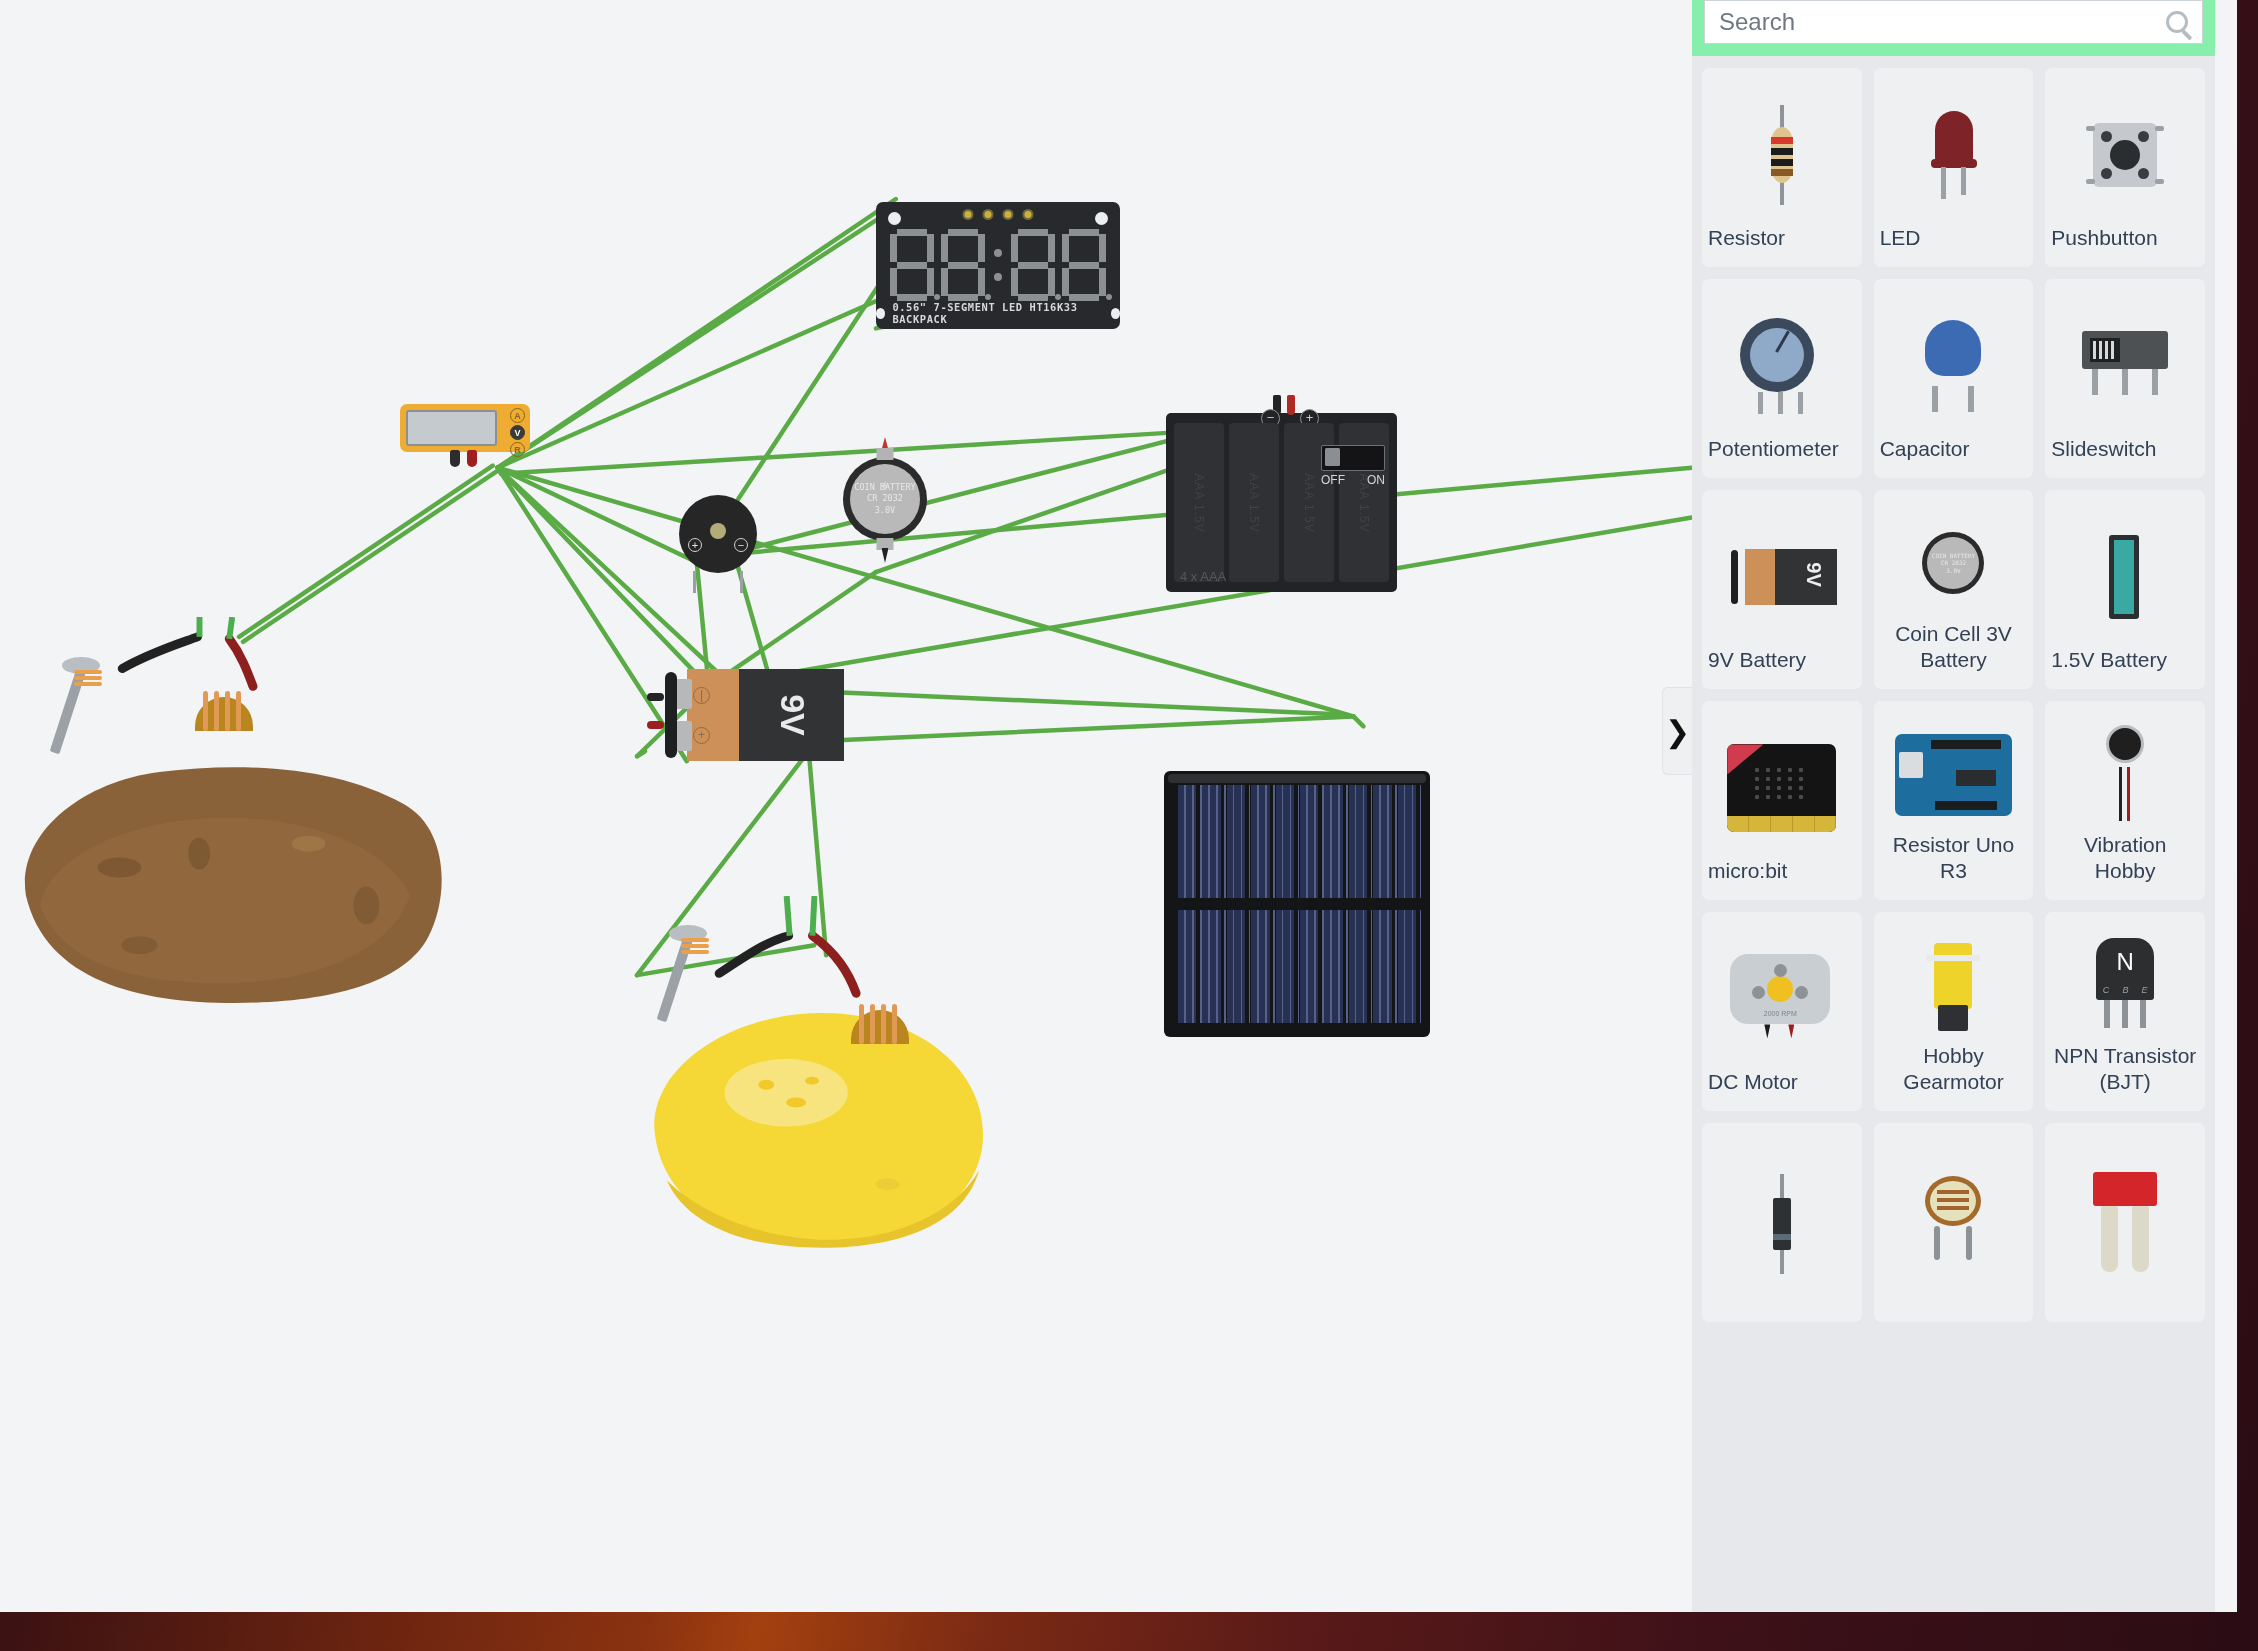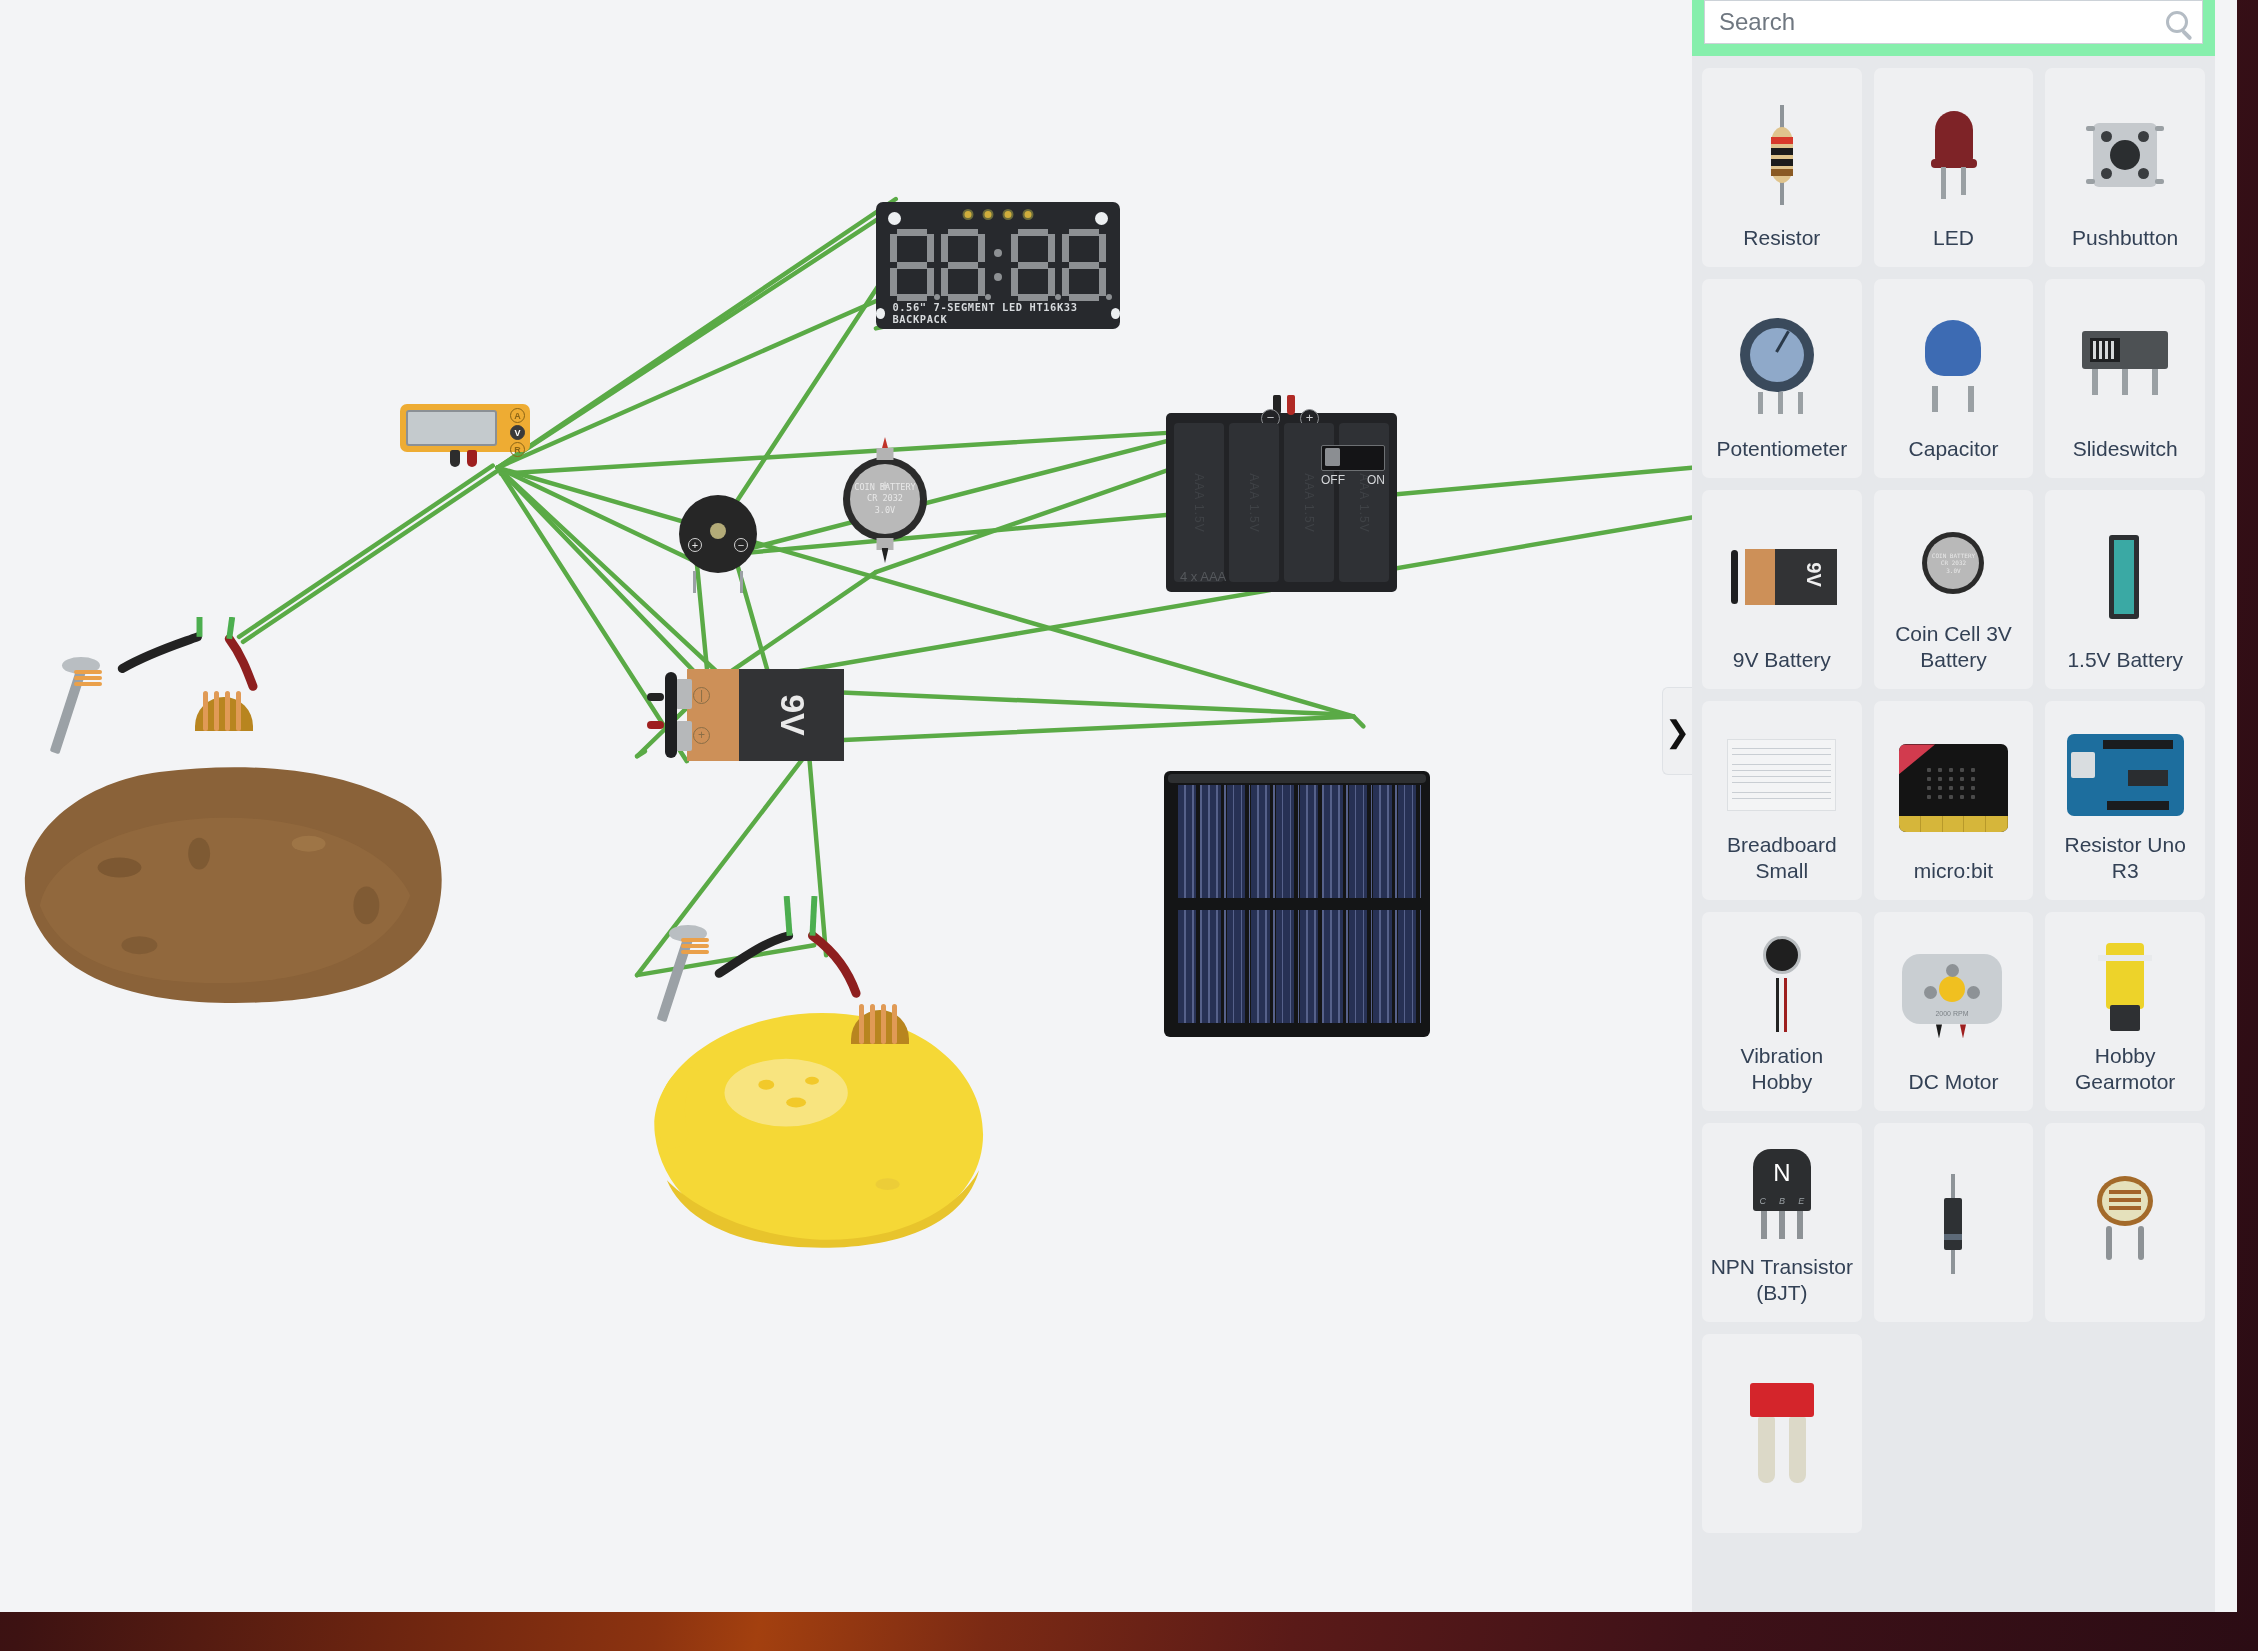--- a/index.html
+++ b/index.html
@@ -166,21 +166,21 @@
   .search-box input::placeholder { color: #6f7780; }
   .mag { width: 22px; height: 22px; border: 3px solid #b4bcc4; border-radius: 50%; position: relative; flex: none; }
   .mag::after { content: ""; position: absolute; right: -8px; bottom: -6px; width: 12px; height: 3.5px;
                 background: #b4bcc4; transform: rotate(45deg); border-radius: 2px; }
   .palette {
     flex: 1; overflow: hidden; padding: 12px 10px 0 10px;
     display: grid; grid-template-columns: repeat(3, 1fr); gap: 12px; align-content: start;
   }
   .pal-item {
     background: #eff0f2; border-radius: 7px; height: 199px;
-    display: flex; flex-direction: column; align-items: center; justify-content: flex-start;
+    display: flex; flex-direction: column; align-items: flex-start; justify-content: flex-start;
     padding: 18px 6px 10px 6px; cursor: pointer;
   }
   .pal-icon { flex: 1; display: flex; align-items: center; justify-content: center; width: 100%; }
   .pal-label { font-size: 21px; color: #334155; text-align: center; line-height: 1.25; padding-bottom: 6px; }
 
   
   .collapse {
     position: absolute; right: 545px; top: 687px; width: 30px; height: 88px;
     background: #eff0f2; border: 1px solid #dfe2e6; border-right: 0;
     border-radius: 6px 0 0 6px; display: flex; align-items: center; justify-content: center;
@@ -810,35 +810,20 @@
         <div class="pal-item">
           <div class="pal-icon">
             <div class="ic ic-aa">
                 <i class="b"></i>
                 <i class="g"></i>
               </div>
           </div>
           <div class="pal-label">1.5V Battery</div>
         </div>
 
-        <div class="pal-item">
-          <div class="pal-icon">
-            <div class="ic ic-bb">
-              <i style="top:8px"></i>
-                <i style="top:14px"></i>
-                <i style="top:24px"></i>
-                <i style="top:30px"></i>
-              <i style="top:36px"></i>
-                <i style="top:42px"></i>
-                <i style="top:52px"></i>
-                <i style="top:58px"></i>
-            </div>
-          </div>
-          <div class="pal-label">Breadboard Small</div>
-        </div>
 
         <div class="pal-item">
           <div class="pal-icon">
             <div class="ic ic-ub">
               <i class="red"></i>
               <i class="mx">
                   <i></i>
                   <i></i>
                   <i></i>
                   <i></i>

